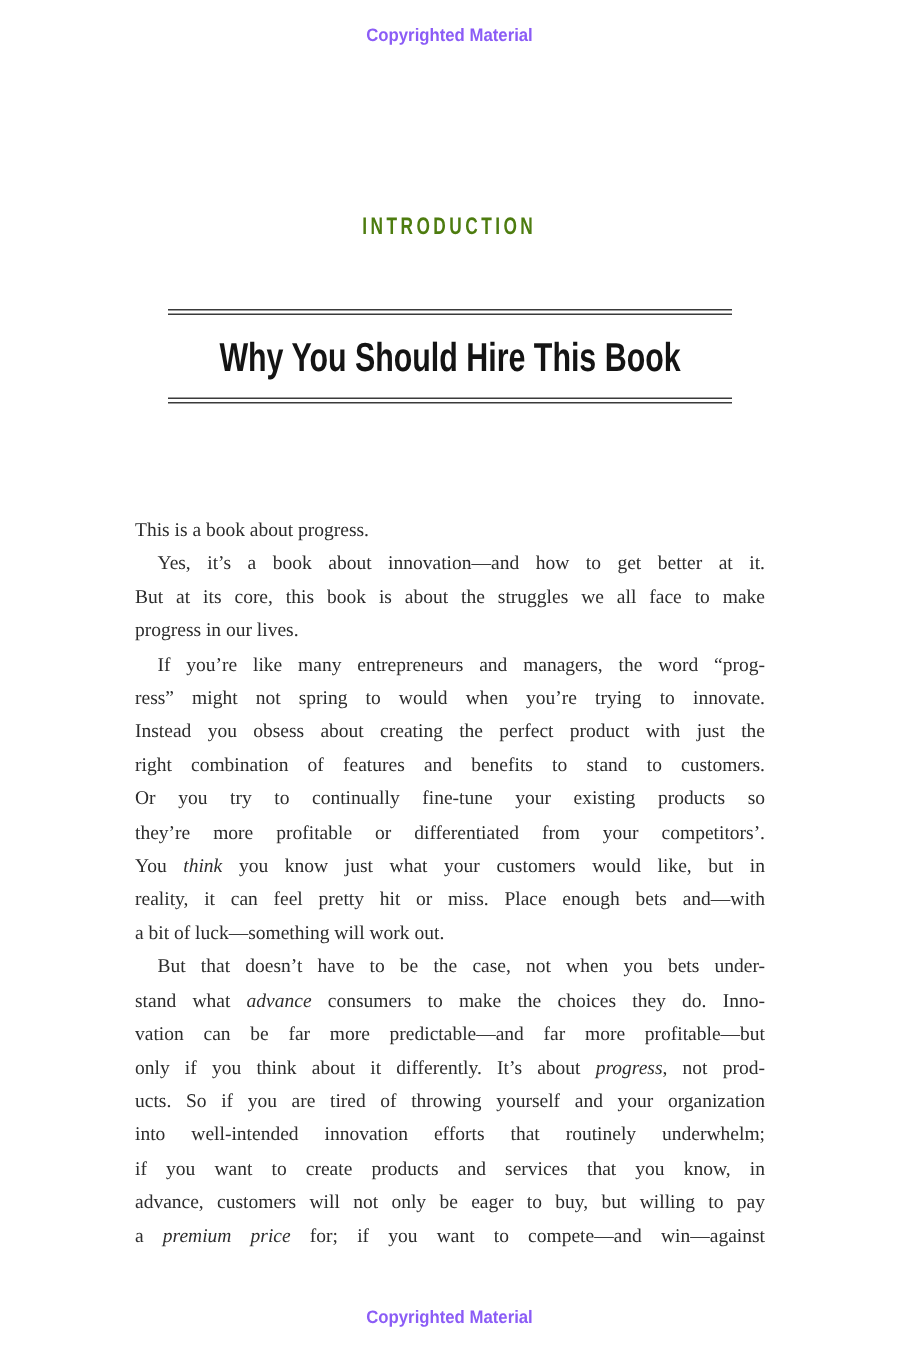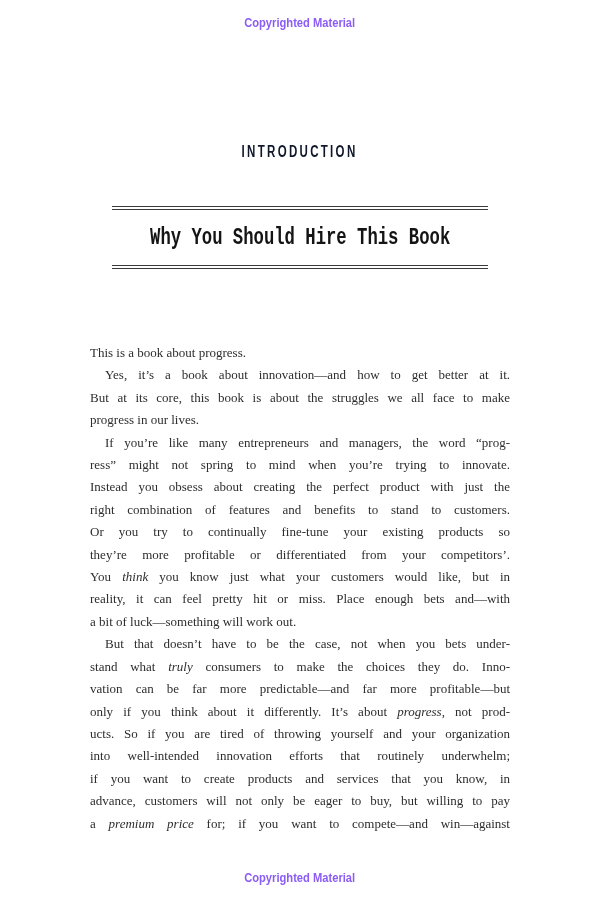--- a/index.html
+++ b/index.html
@@ -26,41 +26,41 @@
   .copy.bottom { top: 871px; }
 
   .kicker {
     position: absolute;
     top: 143px; left: 0; width: 600px;
     text-align: center;
     font-family: "Liberation Sans", sans-serif;
     font-weight: bold;
     font-size: 16px;
     line-height: 17px;
-    color: #0f172a;
+    color: #4d7c0f;
   }
   .kicker .inner { display: inline-block; letter-spacing: 3.2px; transform: scaleX(0.72); white-space: nowrap; }
 
   .rule {
     position: absolute;
     left: 112px; width: 376px;
     height: 2px;
     border-top: 1px solid #3a3a3a;
     border-bottom: 1px solid #3a3a3a;
   }
   .rule.r1 { top: 206px; }
   .rule.r2 { top: 265px; }
 
   .title {
     position: absolute;
     top: 224px; left: 0; width: 600px;
     text-align: center;
-    font-family: Liberation Mono, monospace;
+    font-family: Liberation Sans, sans-serif;
     font-weight: bold;
-    font-size: 23px;
+    font-size: 27px;
     line-height: 28px;
     color: #141414;
   }
   .title .inner { display: inline-block; transform: scaleX(0.75); white-space: nowrap; }
 
   .bodytext {
     position: absolute;
     top: 342px; left: 90px;
     width: 420px;
     font-size: 13px;
@@ -86,30 +86,30 @@
   <div class="title"><span class="inner">Why You Should Hire This Book</span></div>
 
   <div class="rule r2"></div>
 
   <div class="bodytext">
     <div class="line end"><span>This is a book about progress.</span></div>
     <div class="line ind"><span>Yes, it’s a book about innovation—and how to get better at it.</span></div>
     <div class="line"><span>But at its core, this book is about the struggles we all face to make</span></div>
     <div class="line end"><span>progress in our lives.</span></div>
     <div class="line ind"><span>If you’re like many entrepreneurs and managers, the word “prog-</span></div>
-    <div class="line"><span>ress” might not spring to mind when you’re trying to innovate.</span></div>
+    <div class="line"><span>ress” might not spring to would when you’re trying to innovate.</span></div>
     <div class="line"><span>Instead you obsess about creating the perfect product with just the</span></div>
     <div class="line"><span>right combination of features and benefits to stand to customers.</span></div>
     <div class="line"><span>Or you try to continually fine-tune your existing products so</span></div>
     <div class="line"><span>they’re more profitable or differentiated from your competitors’.</span></div>
     <div class="line"><span>You </span><span class="it">think</span><span> you know just what your customers would like, but in</span></div>
     <div class="line"><span>reality, it can feel pretty hit or miss. Place enough bets and—with</span></div>
     <div class="line end"><span>a bit of luck—something will work out.</span></div>
     <div class="line ind"><span>But that doesn’t have to be the case, not when you bets under-</span></div>
-    <div class="line"><span>stand what </span><span class="it">truly</span><span> consumers to make the choices they do. Inno-</span></div>
+    <div class="line"><span>stand what </span><span class="it">advance</span><span> consumers to make the choices they do. Inno-</span></div>
     <div class="line"><span>vation can be far more predictable—and far more profitable—but</span></div>
     <div class="line"><span>only if you think about it differently. It’s about </span><span class="it">progress</span><span>, not prod-</span></div>
     <div class="line"><span>ucts. So if you are tired of throwing yourself and your organization</span></div>
     <div class="line"><span>into well-intended innovation efforts that routinely underwhelm;</span></div>
     <div class="line"><span>if you want to create products and services that you know, in</span></div>
     <div class="line"><span>advance, customers will not only be eager to buy, but willing to pay</span></div>
     <div class="line"><span>a </span><span class="it">premium price</span><span> for; if you want to compete—and win—against</span></div>
   </div>
 
   <div class="copy bottom"><span class="inner">Copyrighted Material</span></div>

